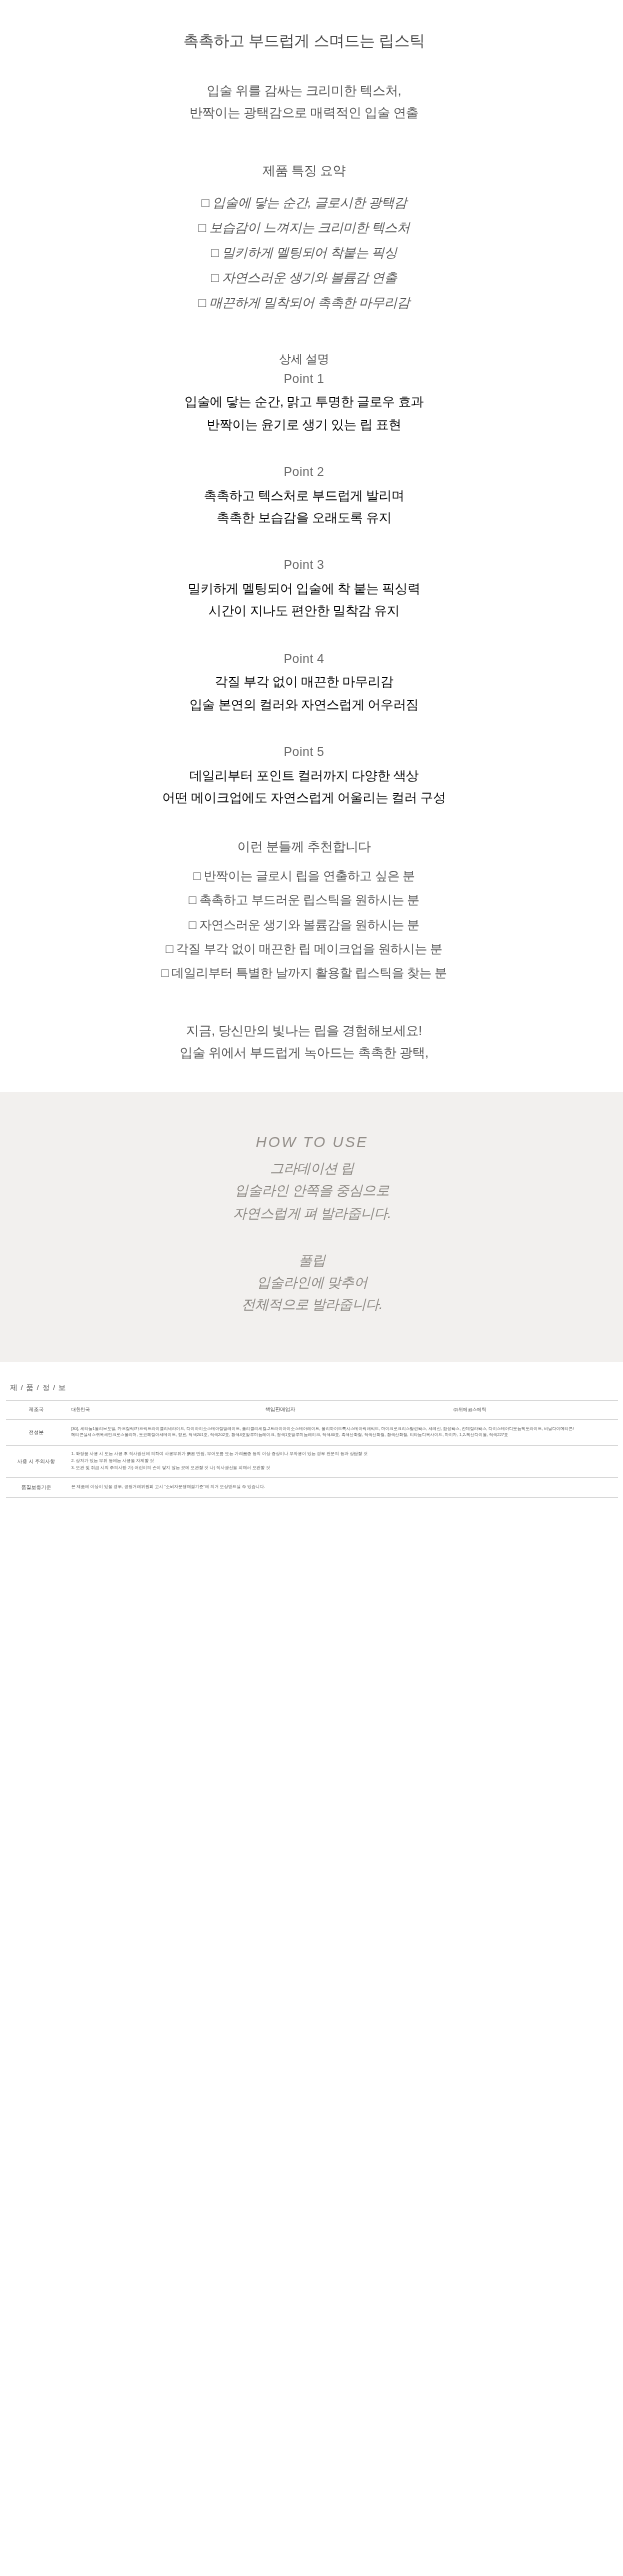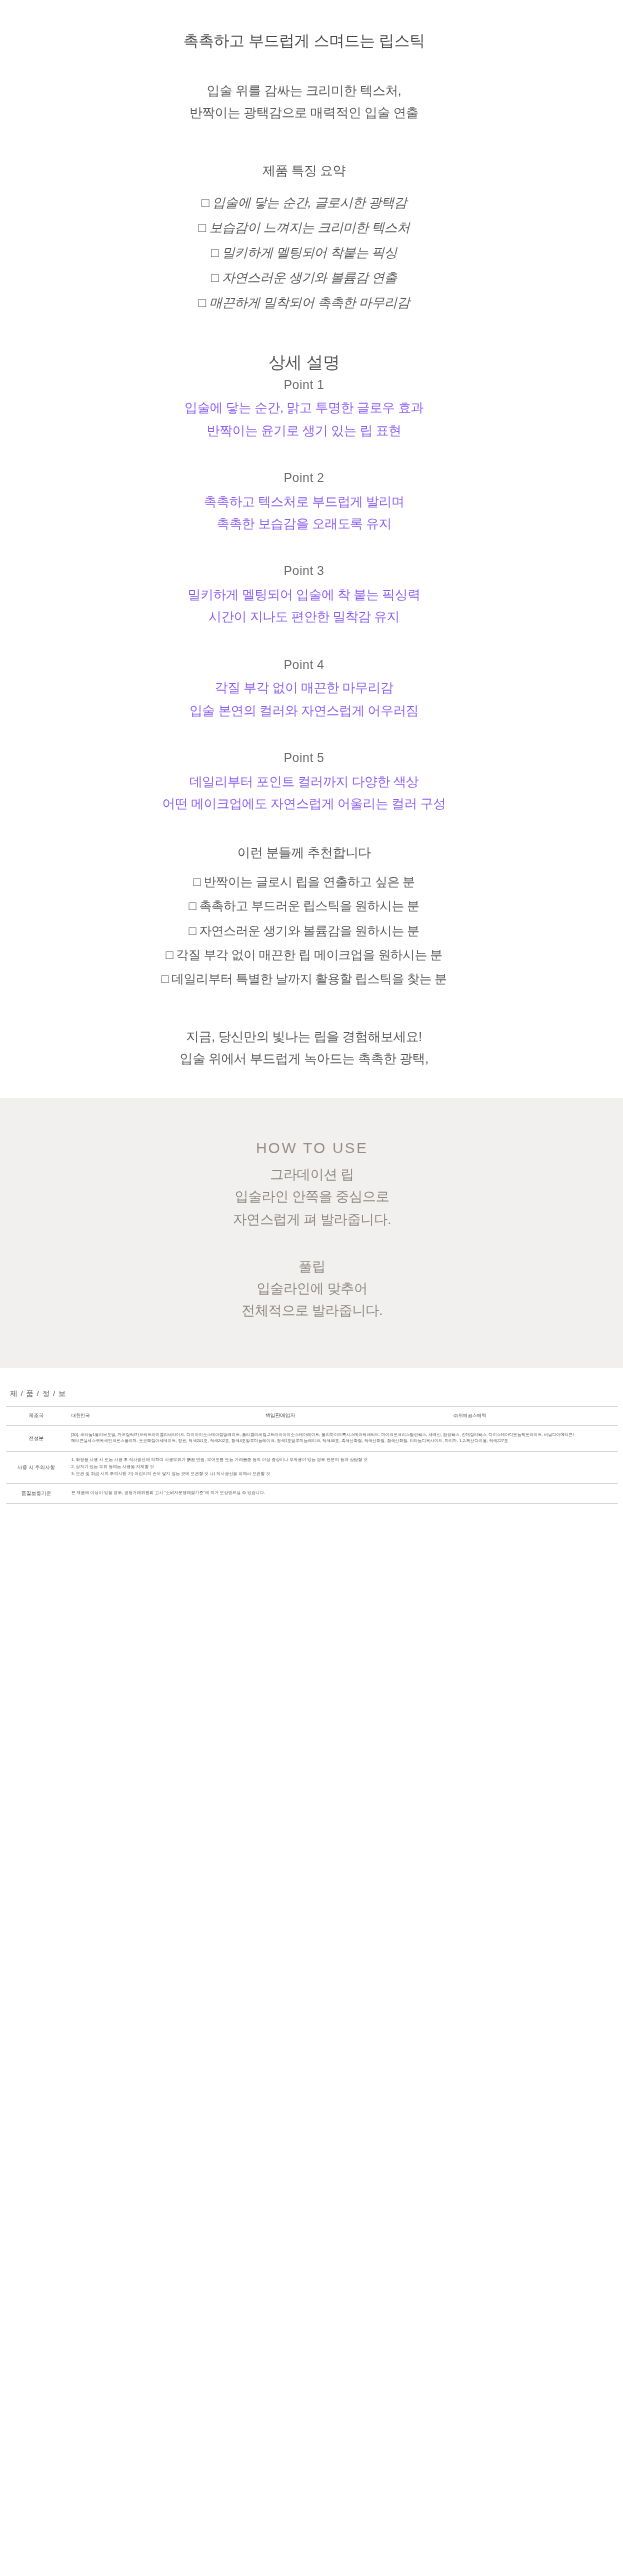--- a/index.html
+++ b/index.html
@@ -54,38 +54,38 @@
     font-style: italic;
   }
   .summary-list .bullet {
     font-size: 13px;
     color: #585858;
     letter-spacing: -0.3px;
     line-height: 1.92;
   }
 
   .detail-title {
-    font-size: 17px;
+    font-size: 12px;
     color: #555555;
     letter-spacing: -0.3px;
     margin-bottom: 3.7px;
   }
 
   .point-block {
     margin-bottom: 29px;
   }
   .point-block .point-label {
     font-size: 12.5px;
     color: #6b6b6b;
     letter-spacing: 0.2px;
     margin-bottom: 5.6px;
   }
   .point-block .point-line {
     font-size: 13px;
-    color: #8b5cf6;
+    color: #000000;
     letter-spacing: -0.3px;
     line-height: 1.72;
   }
 
   .recommend {
     margin-top: 8px;
     margin-bottom: 34px;
   }
   .recommend .rec-title {
     font-size: 13px;
@@ -109,20 +109,21 @@
     letter-spacing: -0.3px;
     line-height: 1.72;
   }
 
   
   .howto {
     background: #f2f0ee;
     text-align: center;
     padding: 41px 25px 46px 25px;
     color: #8f8b87;
+    font-style: italic;
   }
   .howto .howto-title {
     font-size: 15px;
     letter-spacing: 1.6px;
     margin-bottom: 8.7px;
     color: #948f8a;
   }
   .howto .howto-group {
     margin-bottom: 25px;
   }

